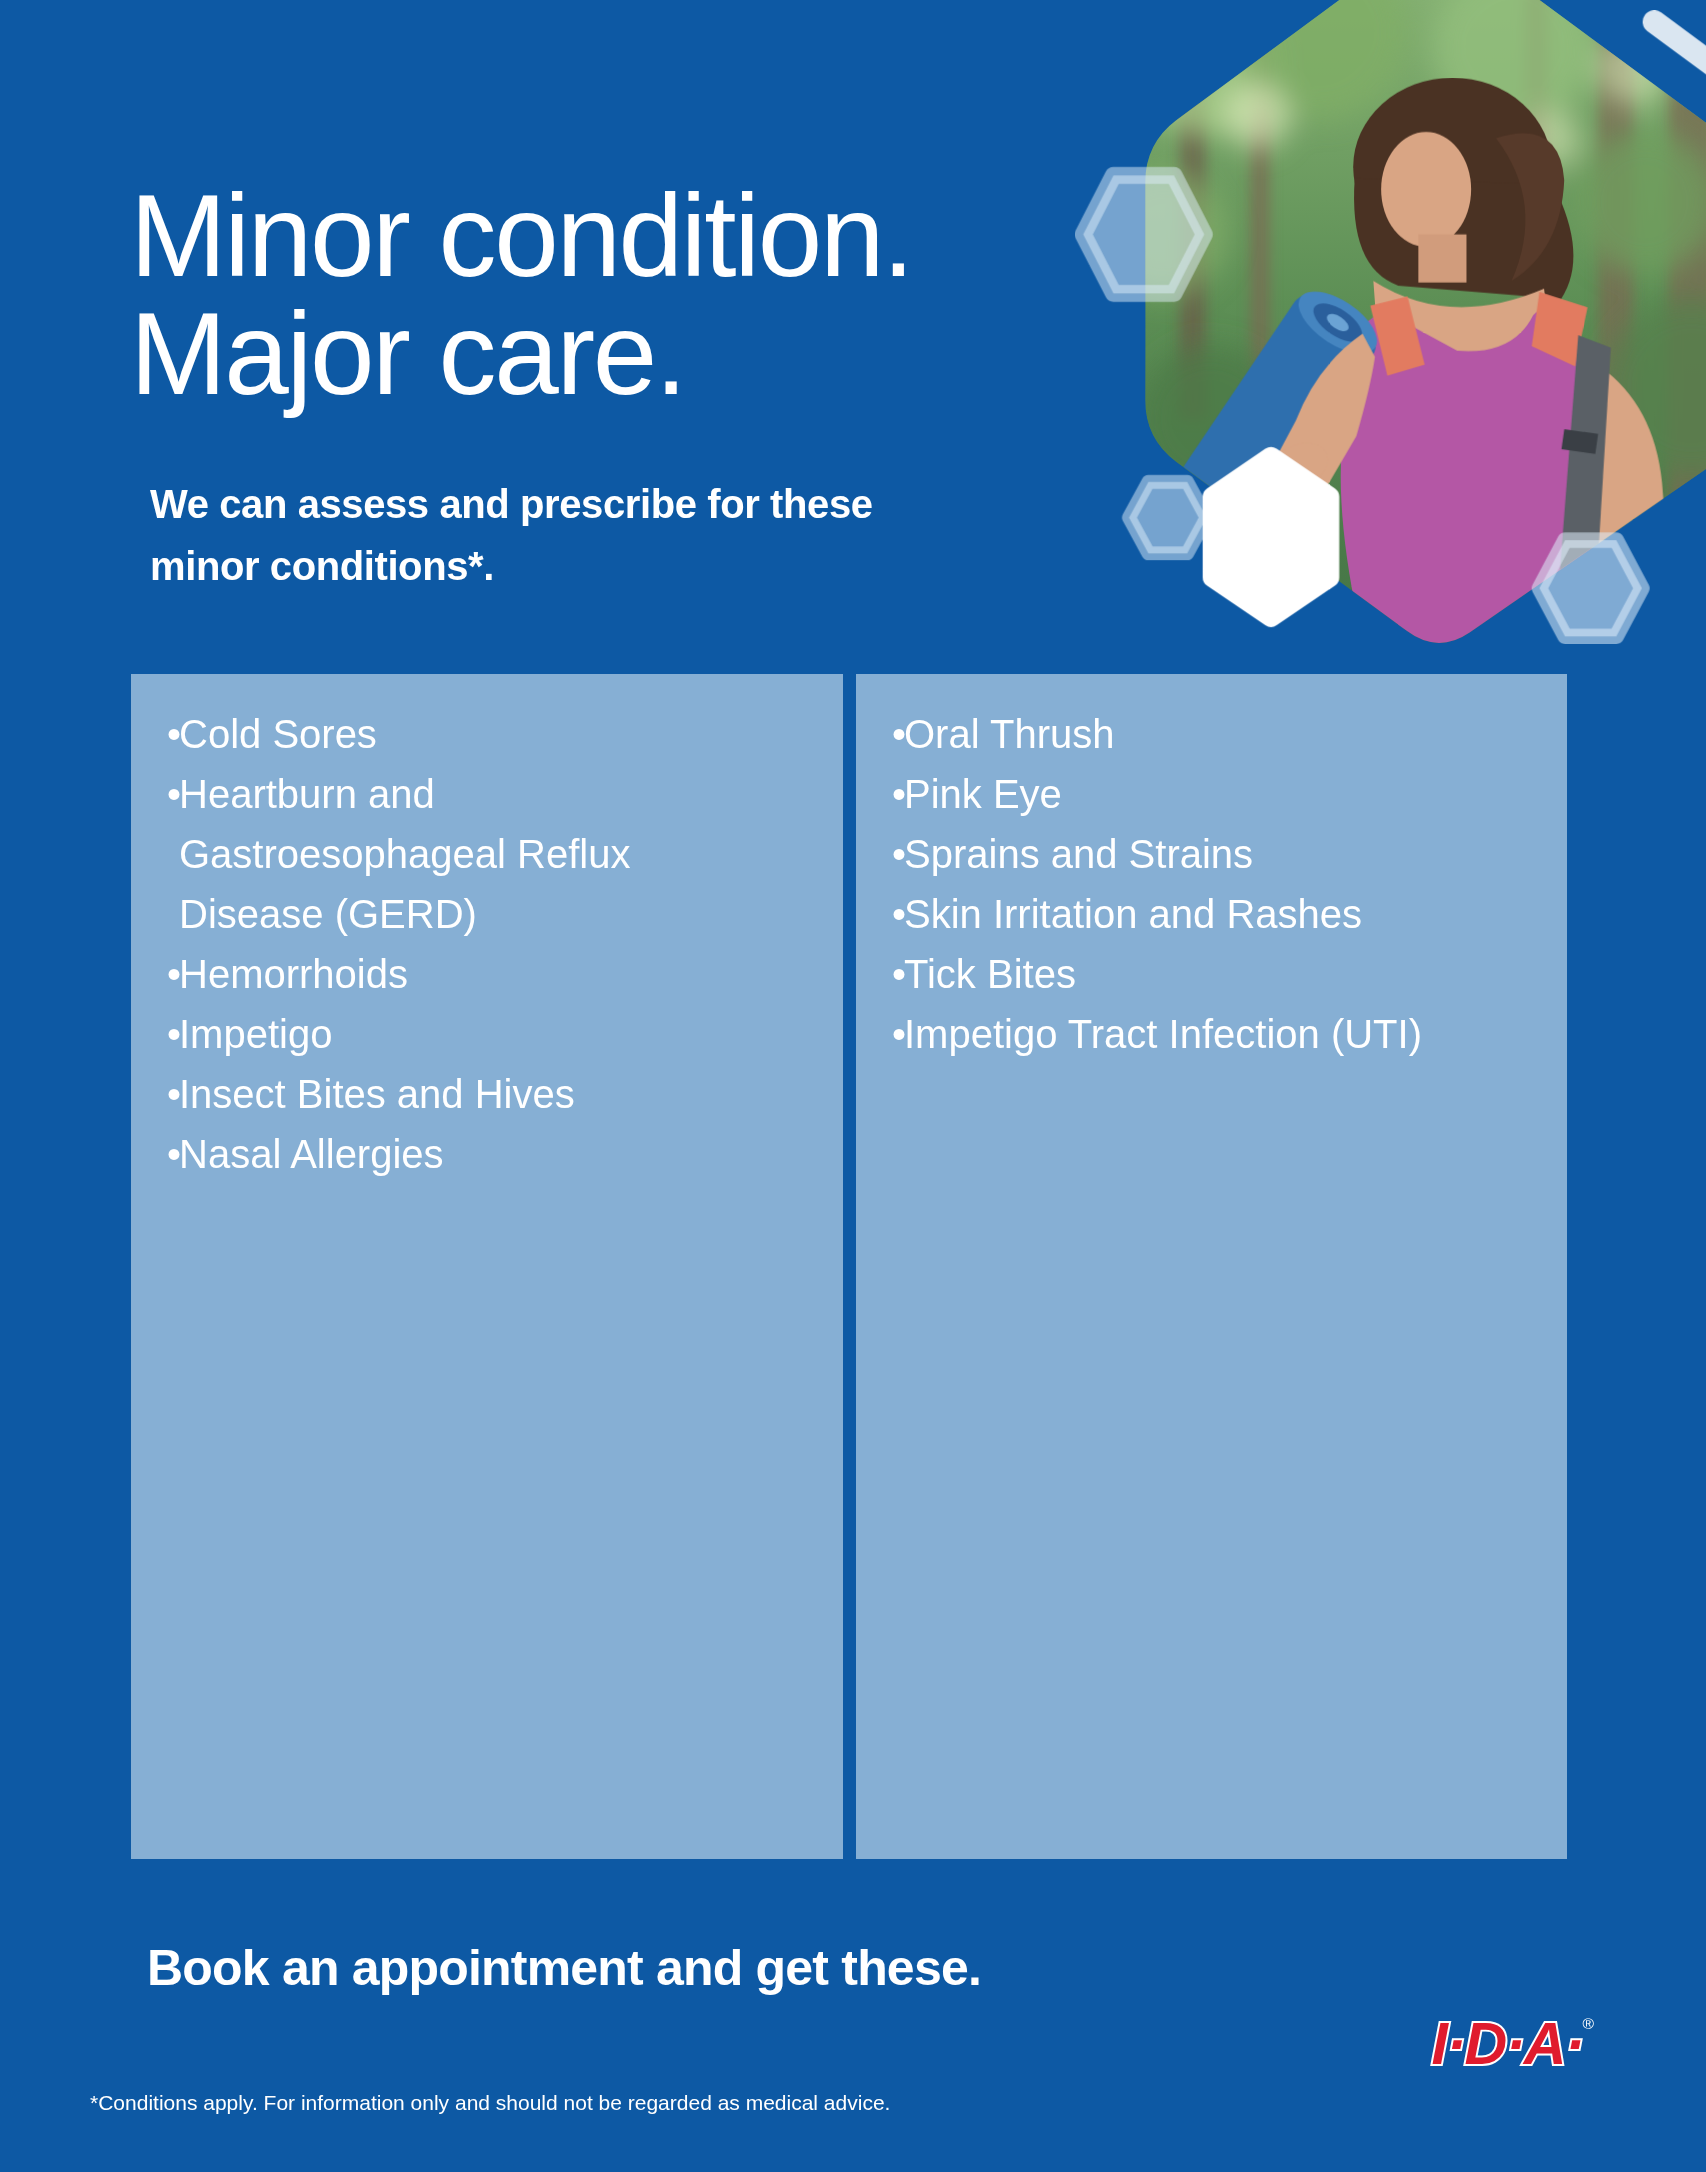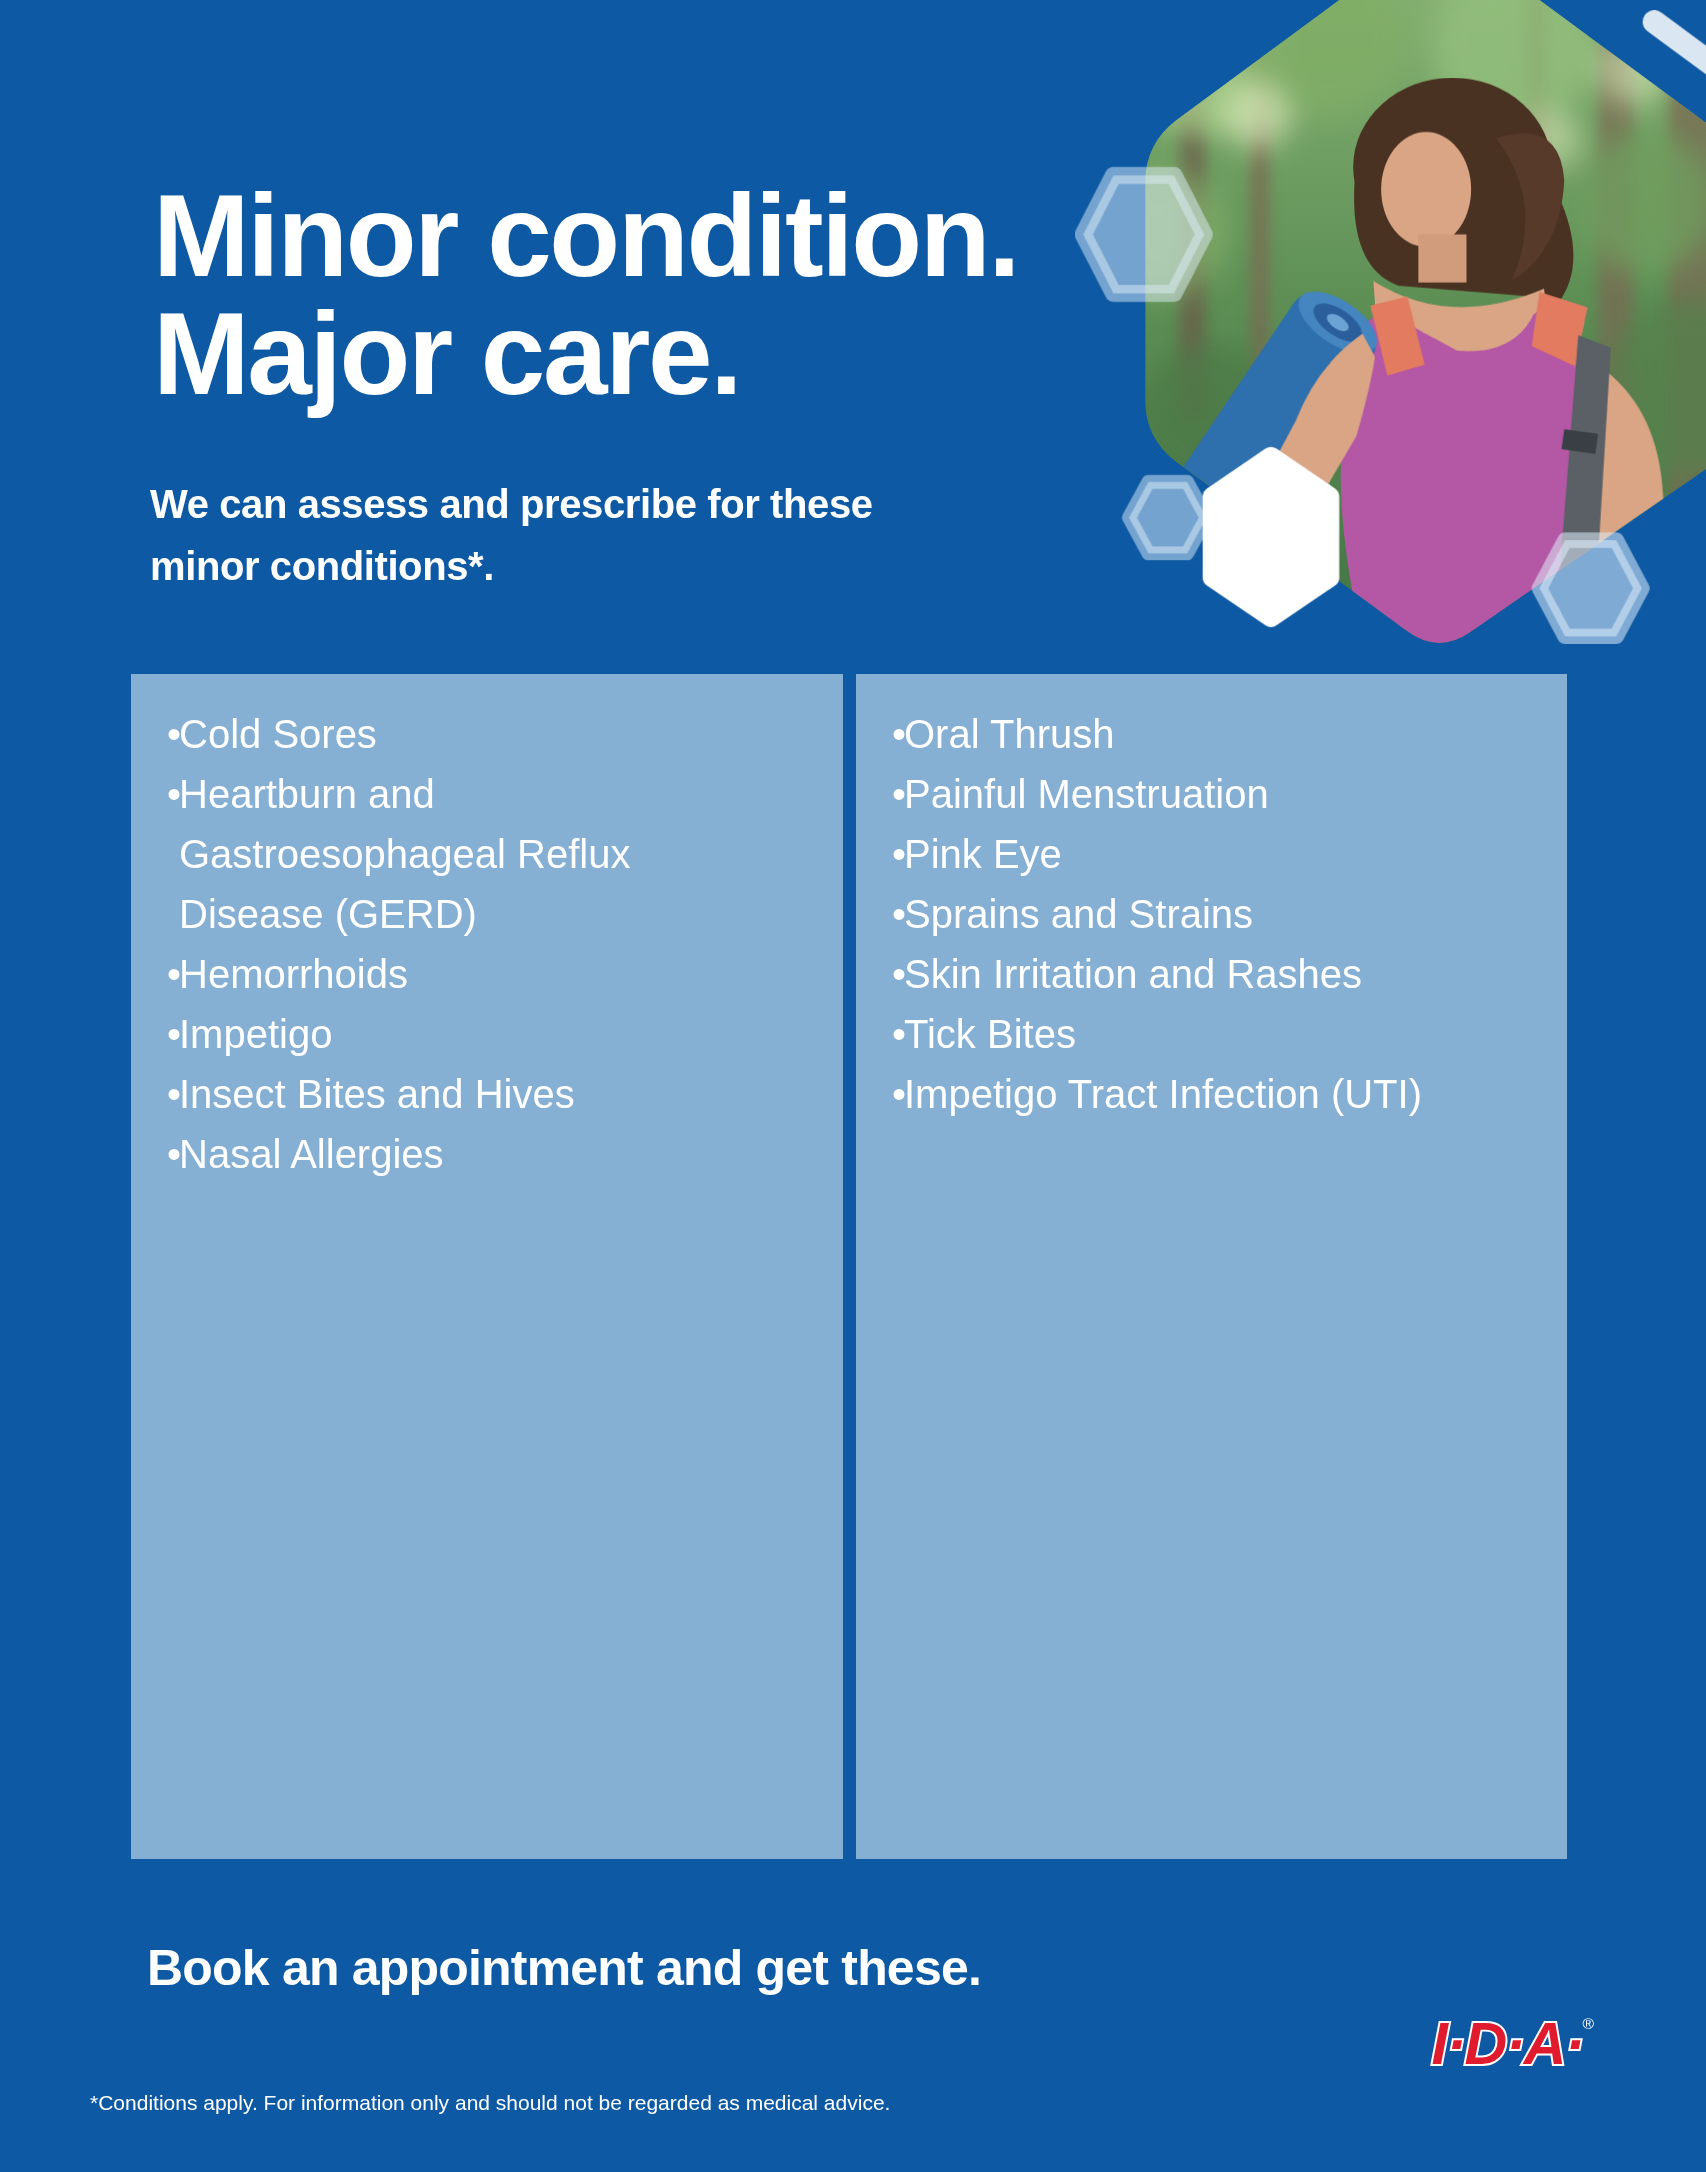--- a/index.html
+++ b/index.html
@@ -6,22 +6,22 @@
   body {
     width:1707px; height:2172px;
     background:#0d59a4;
     font-family:"Liberation Sans", sans-serif;
     color:#ffffff;
     position:relative;
     overflow:hidden;
   }
   .hero-svg { position:absolute; left:0; top:0; z-index:0; }
   .page-title {
-    position:absolute; left:153px; top:177px; z-index:2;
-    font-size:116px; font-weight:700; line-height:118px; letter-spacing:-2.3px;
+    position:absolute; left:130px; top:177px; z-index:2;
+    font-size:116px; font-weight:400; line-height:118px; letter-spacing:-2.3px;
   }
   .page-subtitle {
     position:absolute; left:150px; top:473px; z-index:2;
     font-size:40px; font-weight:700; line-height:62px; letter-spacing:-0.4px;
   }
   .panel {
     position:absolute; top:674px; height:1185px; z-index:1;
     background:#86afd4;
   }
   .panel-left  { left:131px;  width:712px; }
@@ -160,21 +160,20 @@
 
       <li><span>Nasal Allergies</span></li>
     </ul>
 </div>
 
 <div class="panel panel-right">
   <ul class="cond-list">
 
       <li><span>Oral Thrush</span></li>
 
-      <li><span>Painful Menstruation</span></li>
 
       <li><span>Pink Eye</span></li>
 
       <li><span>Sprains and Strains</span></li>
 
       <li><span>Skin Irritation and Rashes</span></li>
 
       <li><span>Tick Bites</span></li>
 
       <li><span>Impetigo Tract Infection (UTI)</span></li>

